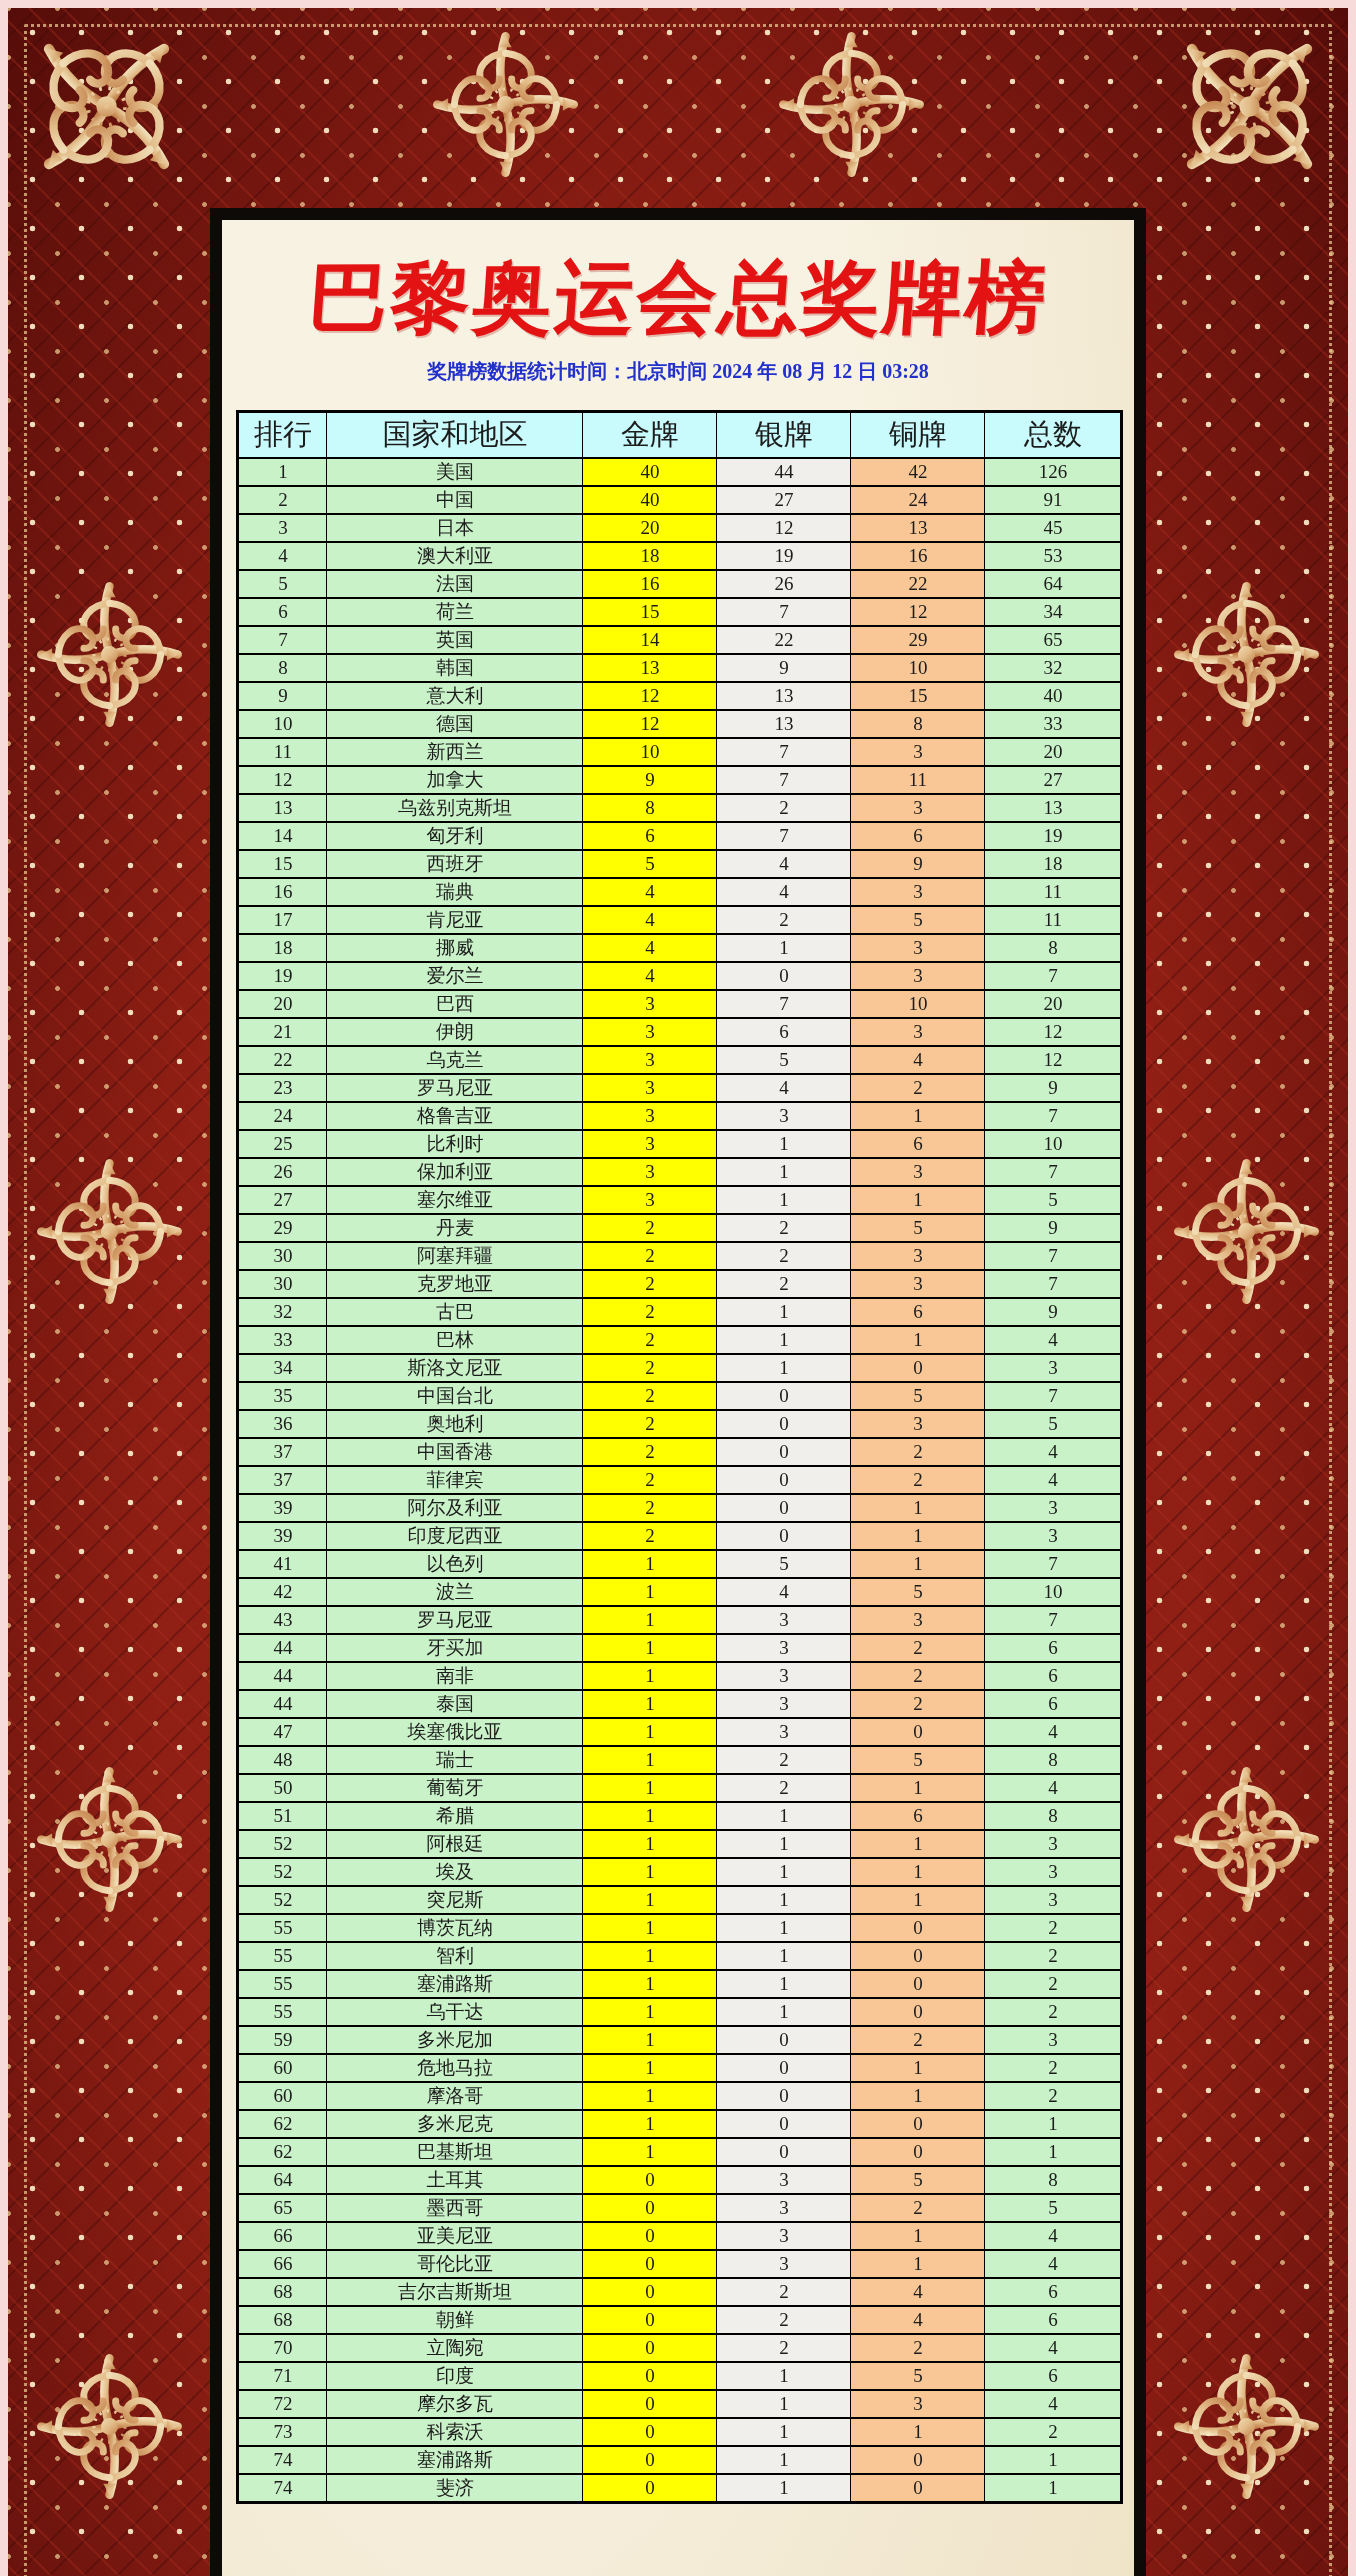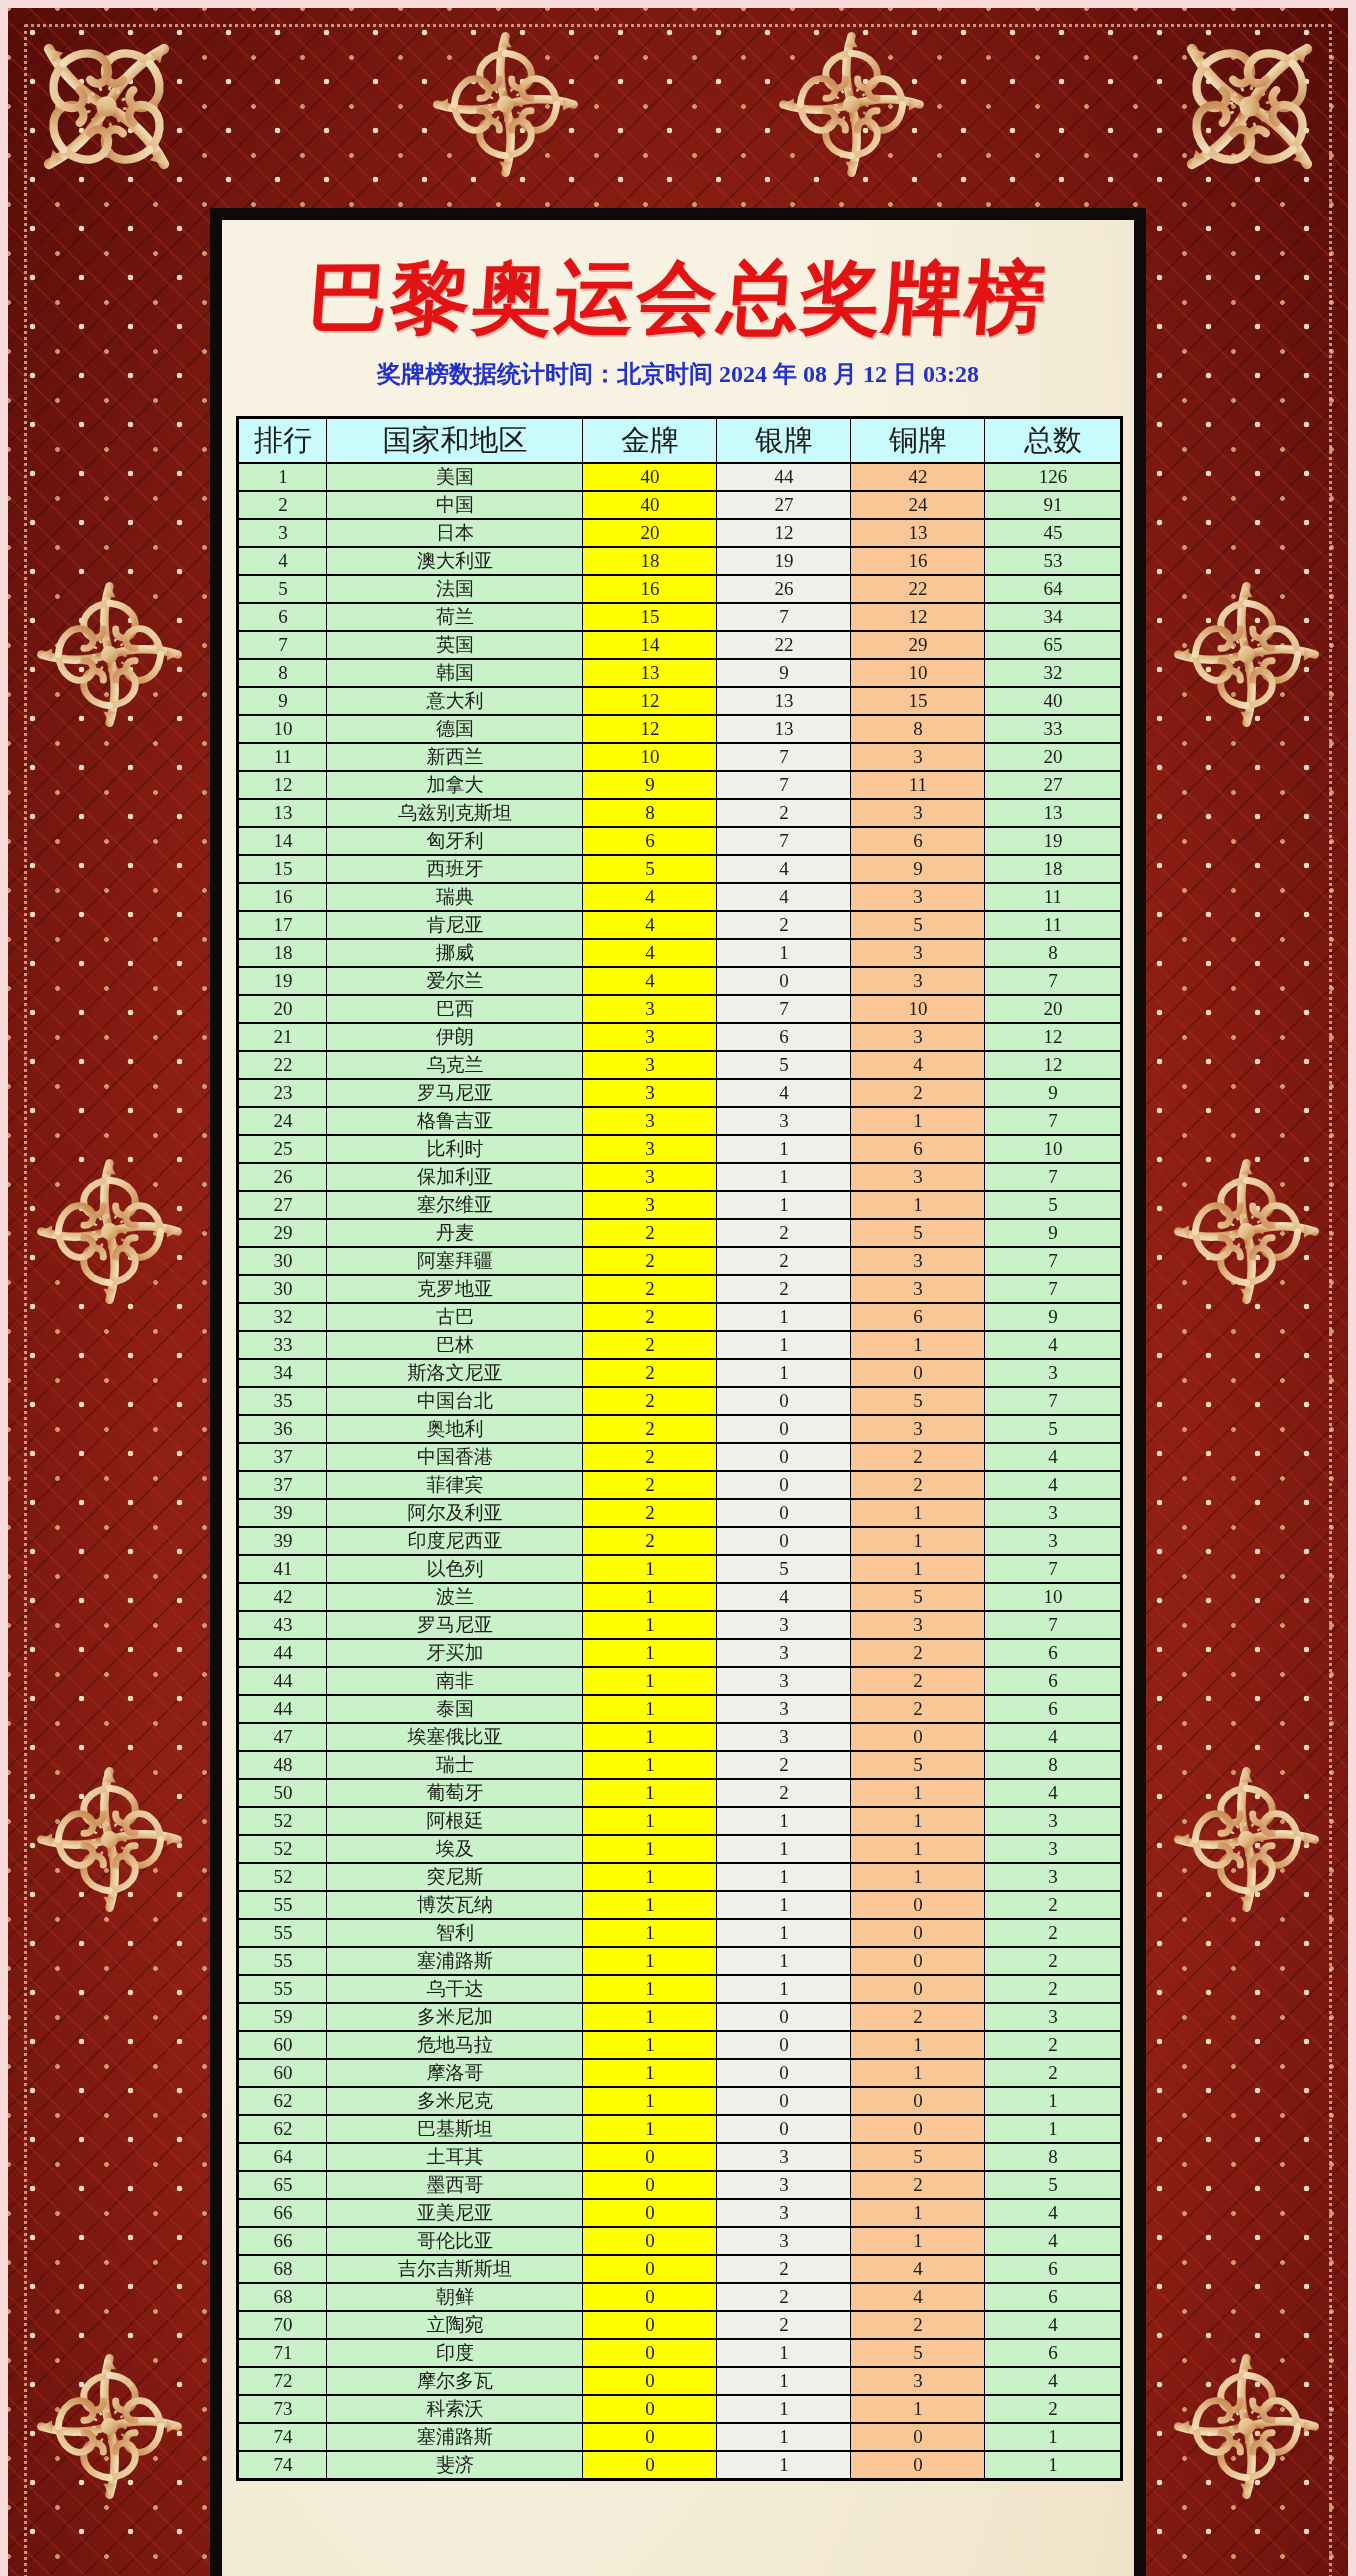--- a/index.html
+++ b/index.html
@@ -68,21 +68,21 @@
     font-size:80px;line-height:1.2;
     font-weight:bold;
     letter-spacing:2.1px;
     color:var(--title-red);
     text-shadow:1.5px 2.1px 0 rgba(160,20,10,0.25);
     transform:skewX(-4deg);
   }
   .page-subtitle{
     margin-top:12.4px;
     text-align:center;
-    font-size:24px;line-height:1.35;
+    font-size:20px;line-height:1.35;
     font-weight:bold;
     color:var(--subtitle-blue);
   }
   table.medal-table{
     margin:25px 0 0 14.4px;
     border-collapse:collapse;
     table-layout:fixed;
     width:885px;
     border:3.1px solid #000;
   }
@@ -587,20 +587,28 @@
   </tr>
             <tr>
     <td class="c-rank">50</td>
     <td class="c-country">葡萄牙</td>
     <td class="c-gold">1</td>
     <td class="c-silver">2</td>
     <td class="c-bronze">1</td>
     <td class="c-total">4</td>
   </tr>
             <tr>
+    <td class="c-rank">51</td>
+    <td class="c-country">希腊</td>
+    <td class="c-gold">1</td>
+    <td class="c-silver">1</td>
+    <td class="c-bronze">6</td>
+    <td class="c-total">8</td>
+  </tr>
+            <tr>
     <td class="c-rank">52</td>
     <td class="c-country">阿根廷</td>
     <td class="c-gold">1</td>
     <td class="c-silver">1</td>
     <td class="c-bronze">1</td>
     <td class="c-total">3</td>
   </tr>
             <tr>
     <td class="c-rank">52</td>
     <td class="c-country">埃及</td>

